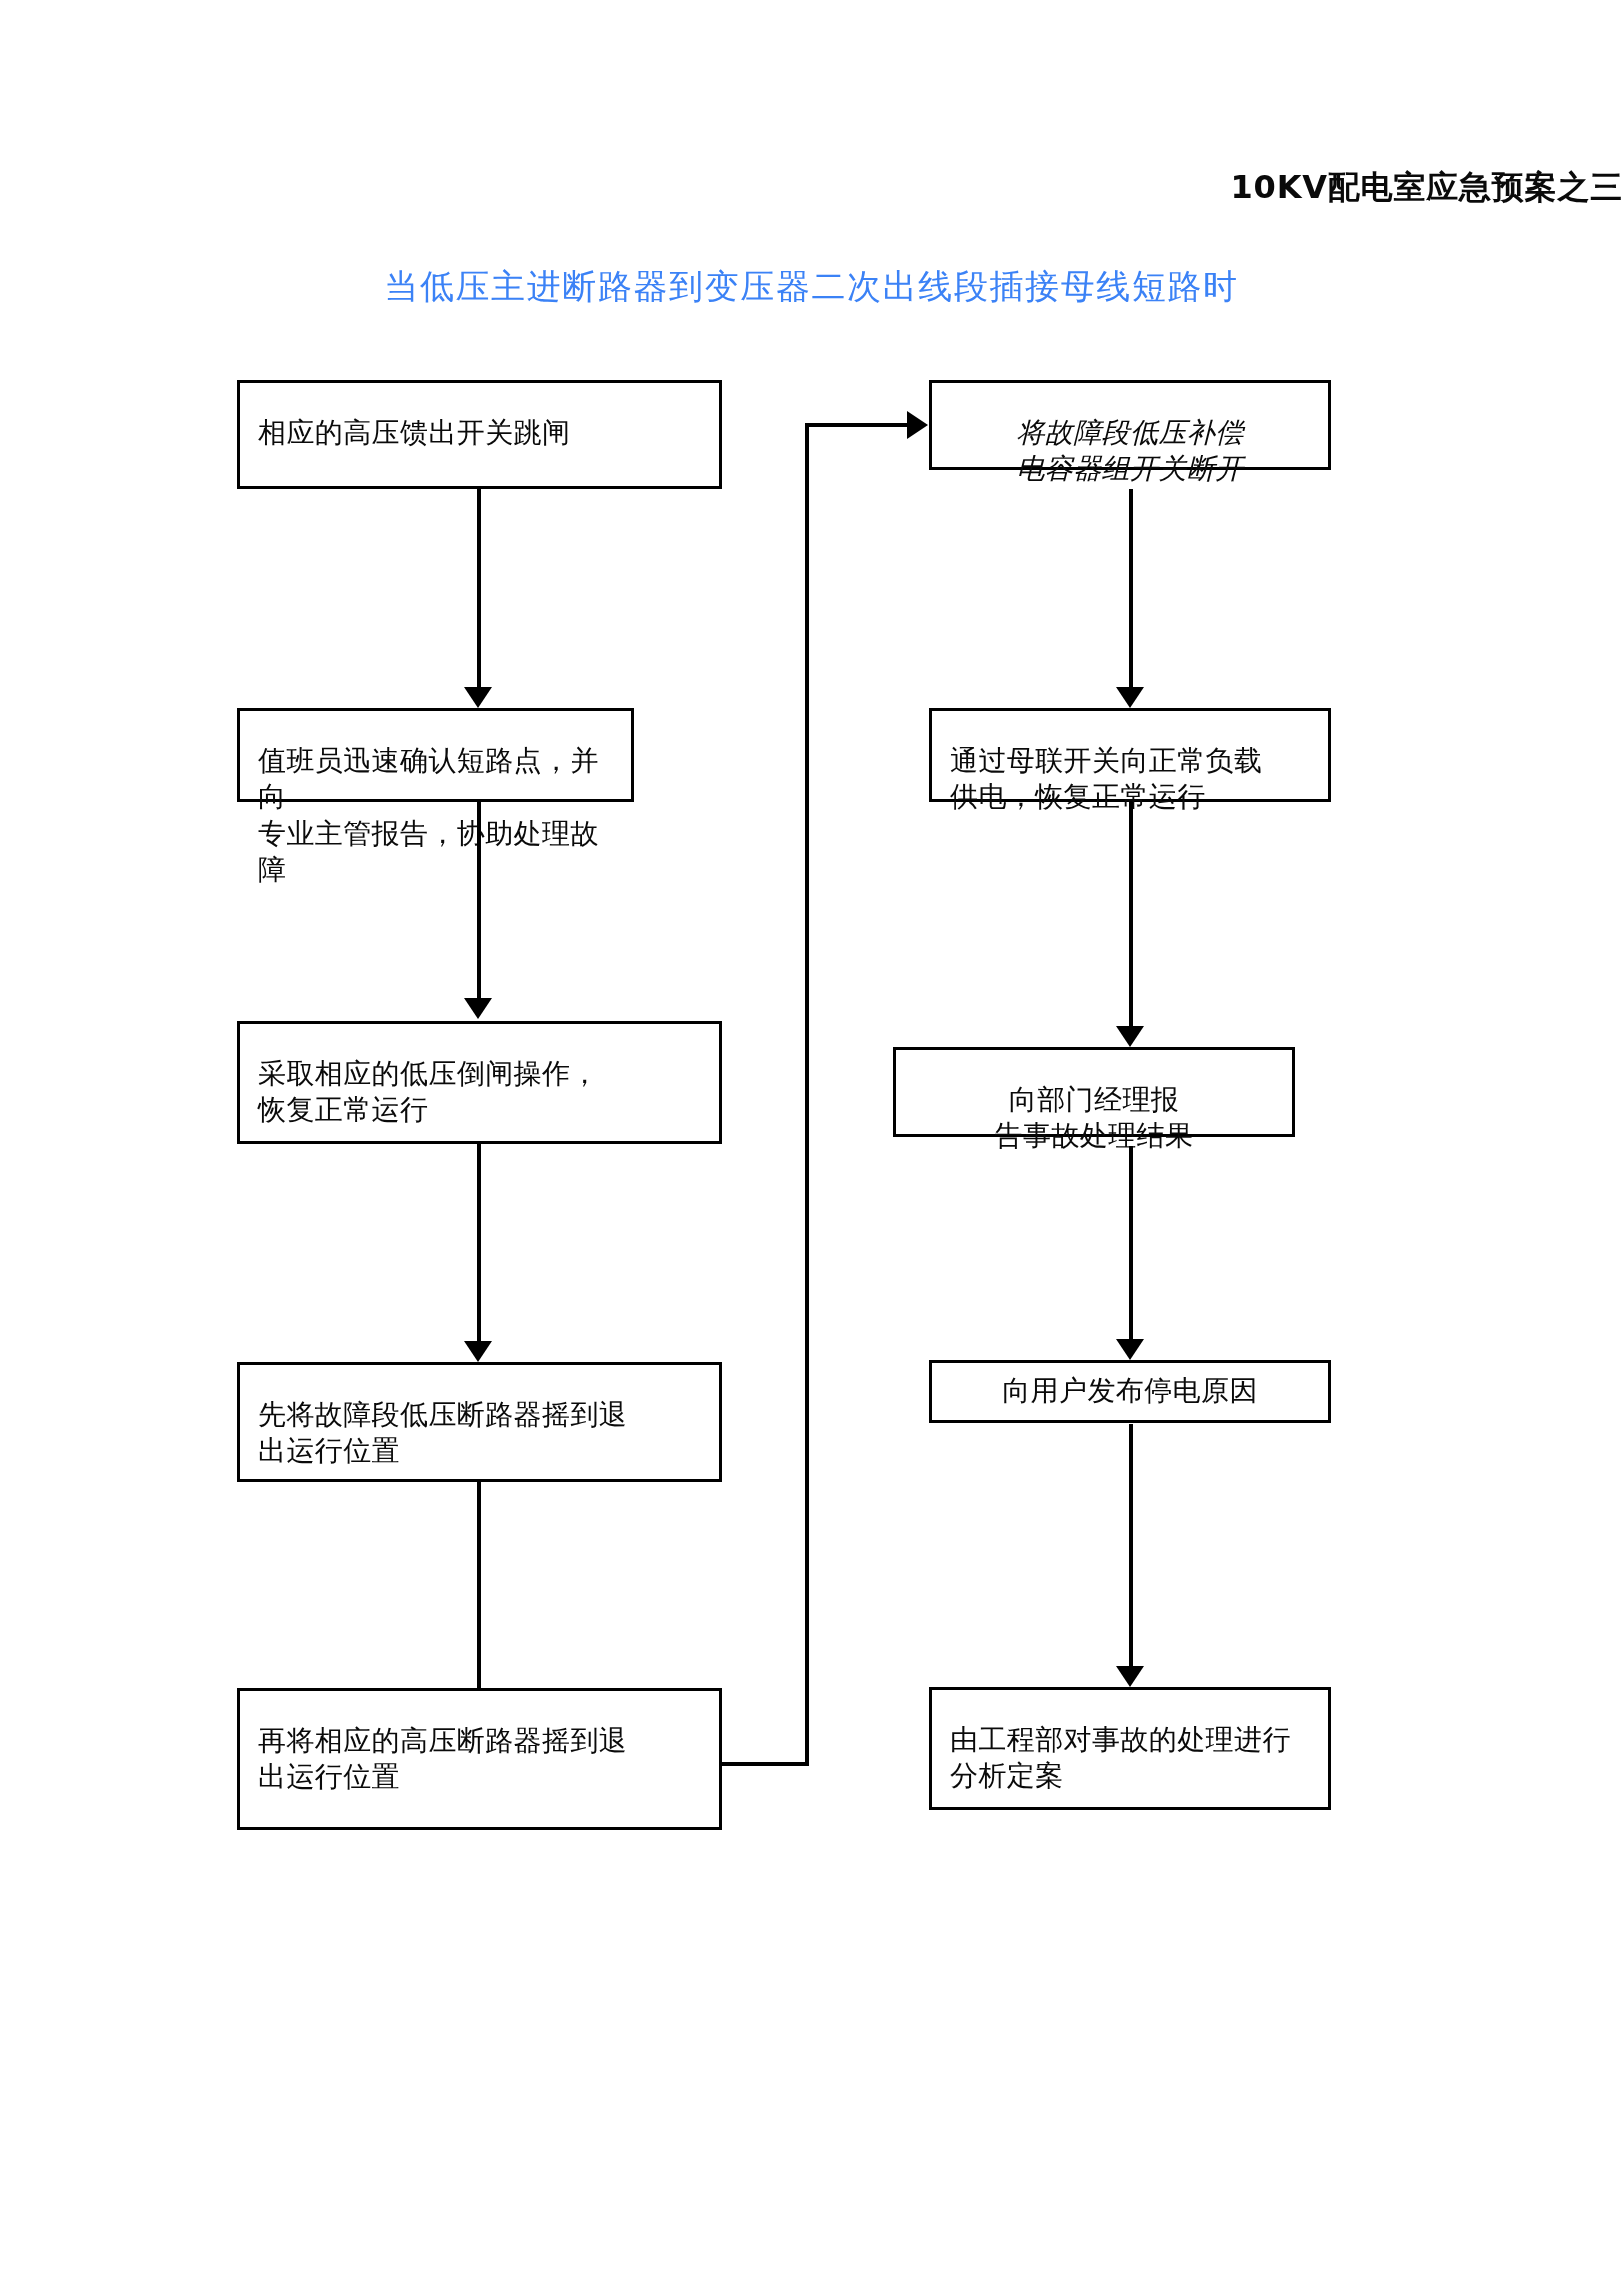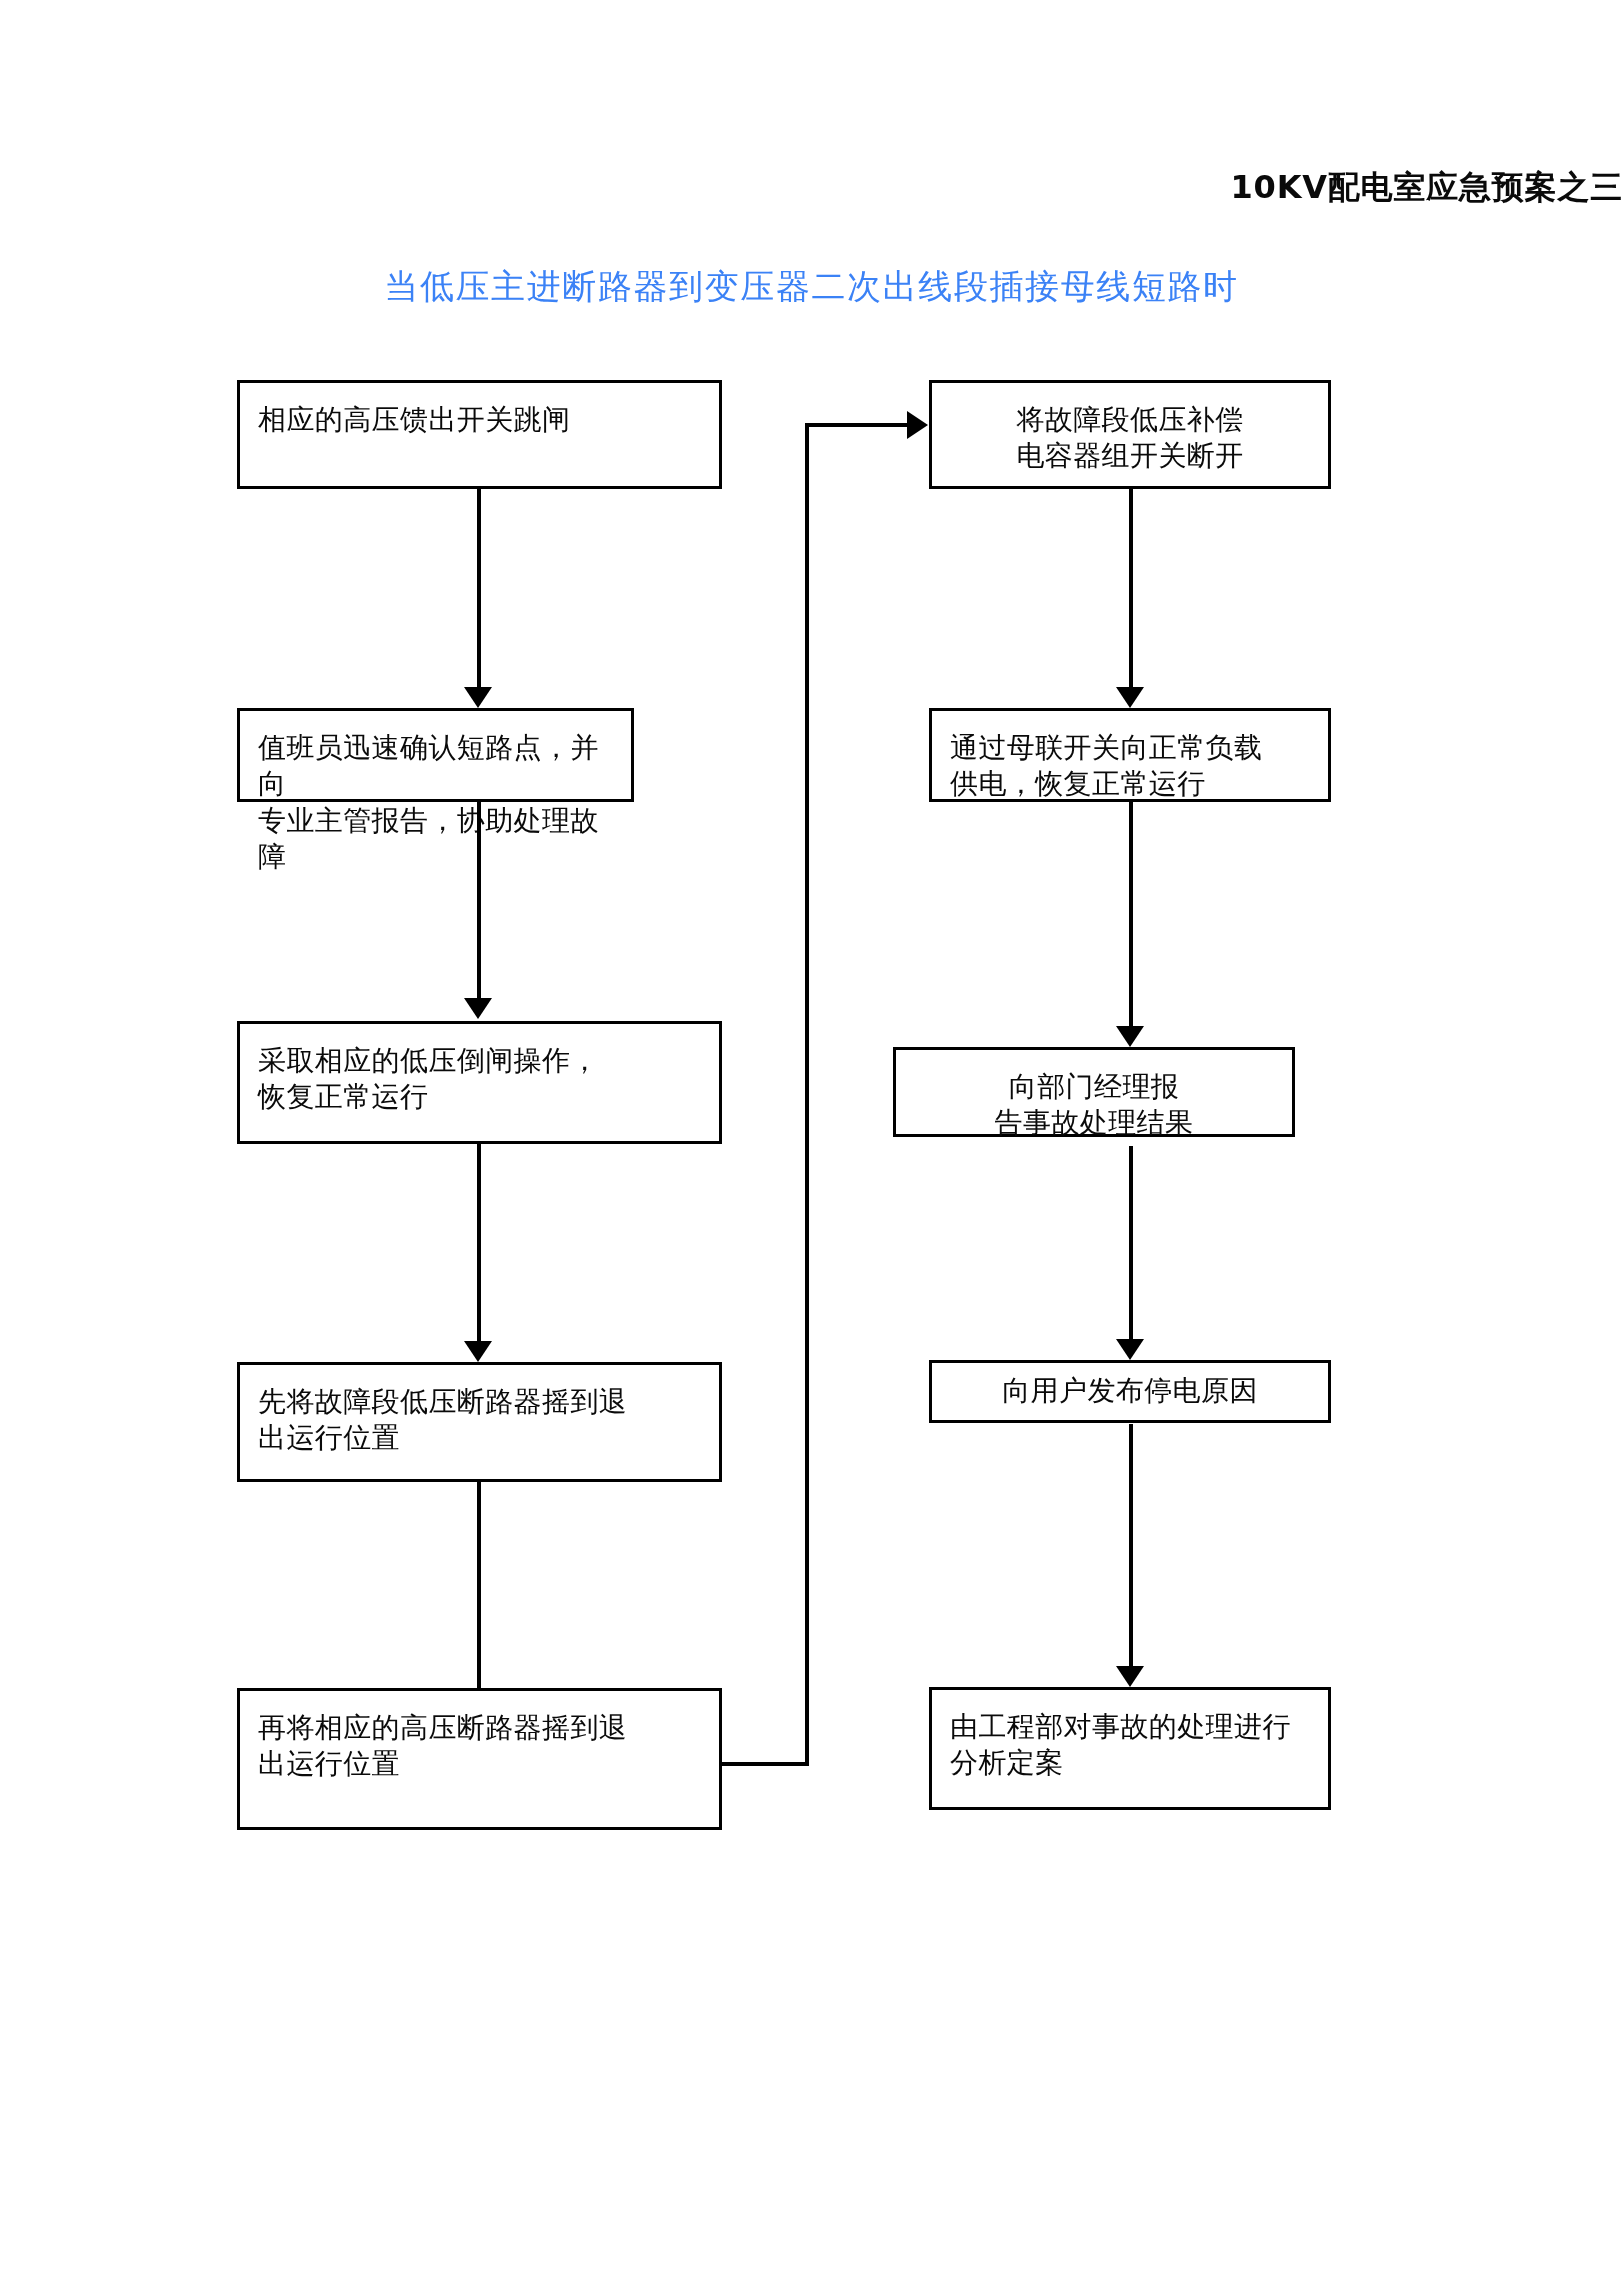--- a/index.html
+++ b/index.html
@@ -48,21 +48,21 @@
 
   
   .node {
     position: absolute;
     box-sizing: border-box;
     border: 3.2px solid #000000;
     background: #ffffff;
     display: flex;
     flex-direction: column;
     justify-content: flex-start;
-    padding: 19px 18px 8px 18px;
+    padding: 32px 18px 8px 18px;
   }
   .node.center {
     align-items: center;
     text-align: center;
   }
   .node.vcenter {
     justify-content: center;
     padding-top: 8px;
   }
   .node-text {
@@ -124,21 +124,21 @@
   <div class="node" style="left:237px; top:1362px; width:485px; height:120px;">
     <div class="node-text">先将故障段低压断路器摇到退
 出运行位置</div>
   </div>
 
   <div class="node" style="left:237px; top:1688px; width:485px; height:142px;">
     <div class="node-text">再将相应的高压断路器摇到退
 出运行位置</div>
   </div>
 
-  <div class="node center" style="left:929px; top:380px; width:402px; height:109px;">
+  <div class="node center" style="left:929px; top:380px; width:402px; height:90px;font-style:italic;">
     <div class="node-text">将故障段低压补偿
 电容器组开关断开</div>
   </div>
 
   <div class="node" style="left:929px; top:708px; width:402px; height:94px;">
     <div class="node-text">通过母联开关向正常负载
 供电，恢复正常运行</div>
   </div>
 
   <div class="node center" style="left:893px; top:1047px; width:402px; height:90px;">

